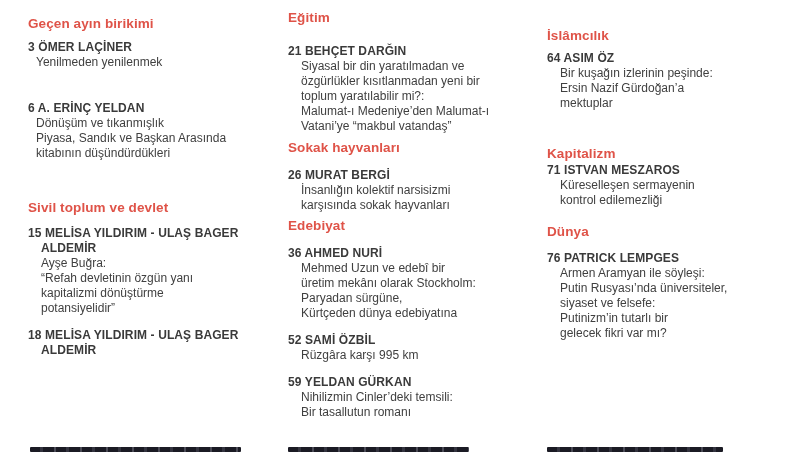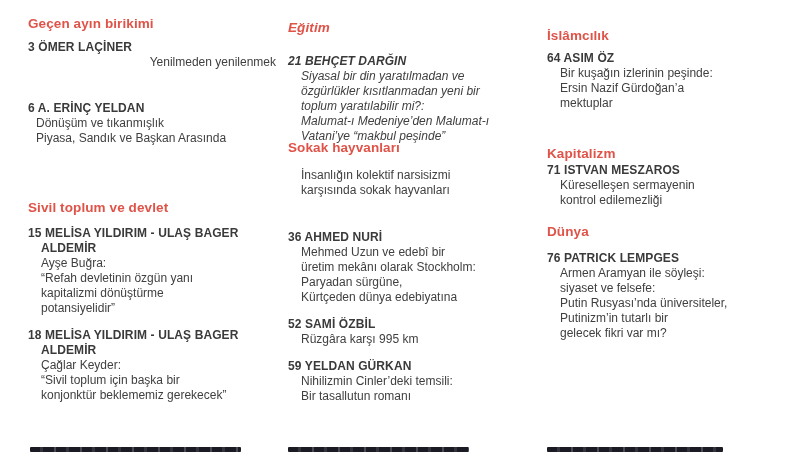--- a/index.html
+++ b/index.html
@@ -74,79 +74,77 @@
 </style>
 </head>
 <body>
 
 <div class="page">
   <div class="col" id="col-0">
       <div class="section" style="top: 16px;">
         <div class="section-title">Geçen ayın birikimi</div>
         <div class="entry" style="margin-top: 8px;">
           <div class="entry-head" style="padding-left: 8px; text-indent: -8px;"><span class="num">3</span> <span class="author">ÖMER LAÇİNER</span></div>
-          <div class="entry-lines" style="padding-left: 8px; text-align: right;">
+          <div class="entry-lines" style="padding-left: 8px;">
             <div class="line">Yenilmeden yenilenmek</div>
           </div>
         </div>
       </div>
       <div class="section" style="top: 92px;">
         <div class="entry" style="margin-top: 9px;">
           <div class="entry-head" style="padding-left: 8px; text-indent: -8px;"><span class="num">6</span> <span class="author">A. ERİNÇ YELDAN</span></div>
           <div class="entry-lines" style="padding-left: 8px;">
             <div class="line">Dönüşüm ve tıkanmışlık</div>
             <div class="line">Piyasa, Sandık ve Başkan Arasında</div>
+            <div class="line">kitabının düşündürdükleri</div>
           </div>
         </div>
       </div>
       <div class="section" style="top: 200px;">
         <div class="section-title">Sivil toplum ve devlet</div>
         <div class="entry" style="margin-top: 10px;">
           <div class="entry-head" style="padding-left: 13px; text-indent: -13px;"><span class="num">15</span> <span class="author">MELİSA YILDIRIM - ULAŞ BAGER<br>ALDEMİR</span></div>
           <div class="entry-lines" style="padding-left: 13px;">
             <div class="line">Ayşe Buğra:</div>
             <div class="line">“Refah devletinin özgün yanı</div>
             <div class="line">kapitalizmi dönüştürme</div>
             <div class="line">potansiyelidir”</div>
           </div>
         </div>
         <div class="entry" style="margin-top: 12px;">
           <div class="entry-head" style="padding-left: 13px; text-indent: -13px;"><span class="num">18</span> <span class="author">MELİSA YILDIRIM - ULAŞ BAGER<br>ALDEMİR</span></div>
-          <div class="entry-lines" style="padding-left: 13px;">
-            <div class="line">Çağlar Keyder:</div>
-            <div class="line">“Sivil toplum için başka bir</div>
-            <div class="line">konjonktür beklememiz gerekecek”</div>
-          </div>
         </div>
       </div>
     </div>
   <div class="col" id="col-1">
-      <div class="section" style="top: 20px; font-style: italic;">
+      <div class="section" style="top: 10px;">
         <div class="section-title">Eğitim</div>
         <div class="entry" style="margin-top: 18px;">
           <div class="entry-head" style="padding-left: 13px; text-indent: -13px;"><span class="num">21</span> <span class="author">BEHÇET DARĞIN</span></div>
           <div class="entry-lines" style="padding-left: 13px;">
             <div class="line">Siyasal bir din yaratılmadan ve</div>
             <div class="line">özgürlükler kısıtlanmadan yeni bir</div>
             <div class="line">toplum yaratılabilir mi?:</div>
             <div class="line">Malumat-ı Medeniye’den Malumat-ı</div>
-            <div class="line">Vatani’ye “makbul peşinde”</div>
+            <div class="line">Vatani’ye “makbul vatandaş”</div>
           </div>
         </div>
       </div>
       <div class="section" style="top: 140px;">
         <div class="section-title">Sokak hayvanları</div>
         <div class="entry" style="margin-top: 12px;">
+          <div class="entry-head" style="padding-left: 13px; text-indent: -13px;"><span class="num">26</span> <span class="author">MURAT BERGİ</span></div>
           <div class="entry-lines" style="padding-left: 13px;">
             <div class="line">İnsanlığın kolektif narsisizmi</div>
             <div class="line">karşısında sokak hayvanları</div>
           </div>
         </div>
       </div>
       <div class="section" style="top: 218px;">
+        <div class="section-title">Edebiyat</div>
         <div class="entry" style="margin-top: 12px;">
           <div class="entry-head" style="padding-left: 13px; text-indent: -13px;"><span class="num">36</span> <span class="author">AHMED NURİ</span></div>
           <div class="entry-lines" style="padding-left: 13px;">
             <div class="line">Mehmed Uzun ve edebî bir</div>
             <div class="line">üretim mekânı olarak Stockholm:</div>
             <div class="line">Paryadan sürgüne,</div>
             <div class="line">Kürtçeden dünya edebiyatına</div>
           </div>
         </div>
         <div class="entry" style="margin-top: 12px;">
@@ -185,22 +183,22 @@
             <div class="line">kontrol edilemezliği</div>
           </div>
         </div>
       </div>
       <div class="section" style="top: 224px;">
         <div class="section-title">Dünya</div>
         <div class="entry" style="margin-top: 11px;">
           <div class="entry-head" style="padding-left: 13px; text-indent: -13px;"><span class="num">76</span> <span class="author">PATRICK LEMPGES</span></div>
           <div class="entry-lines" style="padding-left: 13px;">
             <div class="line">Armen Aramyan ile söyleşi:</div>
+            <div class="line">Putin Rusyası’nda üniversiteler,</div>
             <div class="line">siyaset ve felsefe:</div>
-            <div class="line">Putin Rusyası’nda üniversiteler,</div>
             <div class="line">Putinizm’in tutarlı bir</div>
             <div class="line">gelecek fikri var mı?</div>
           </div>
         </div>
       </div>
     </div>
   <div class="cut-bar" id="bar-0"></div>
   <div class="cut-bar" id="bar-1"></div>
   <div class="cut-bar" id="bar-2"></div>
 </div>

